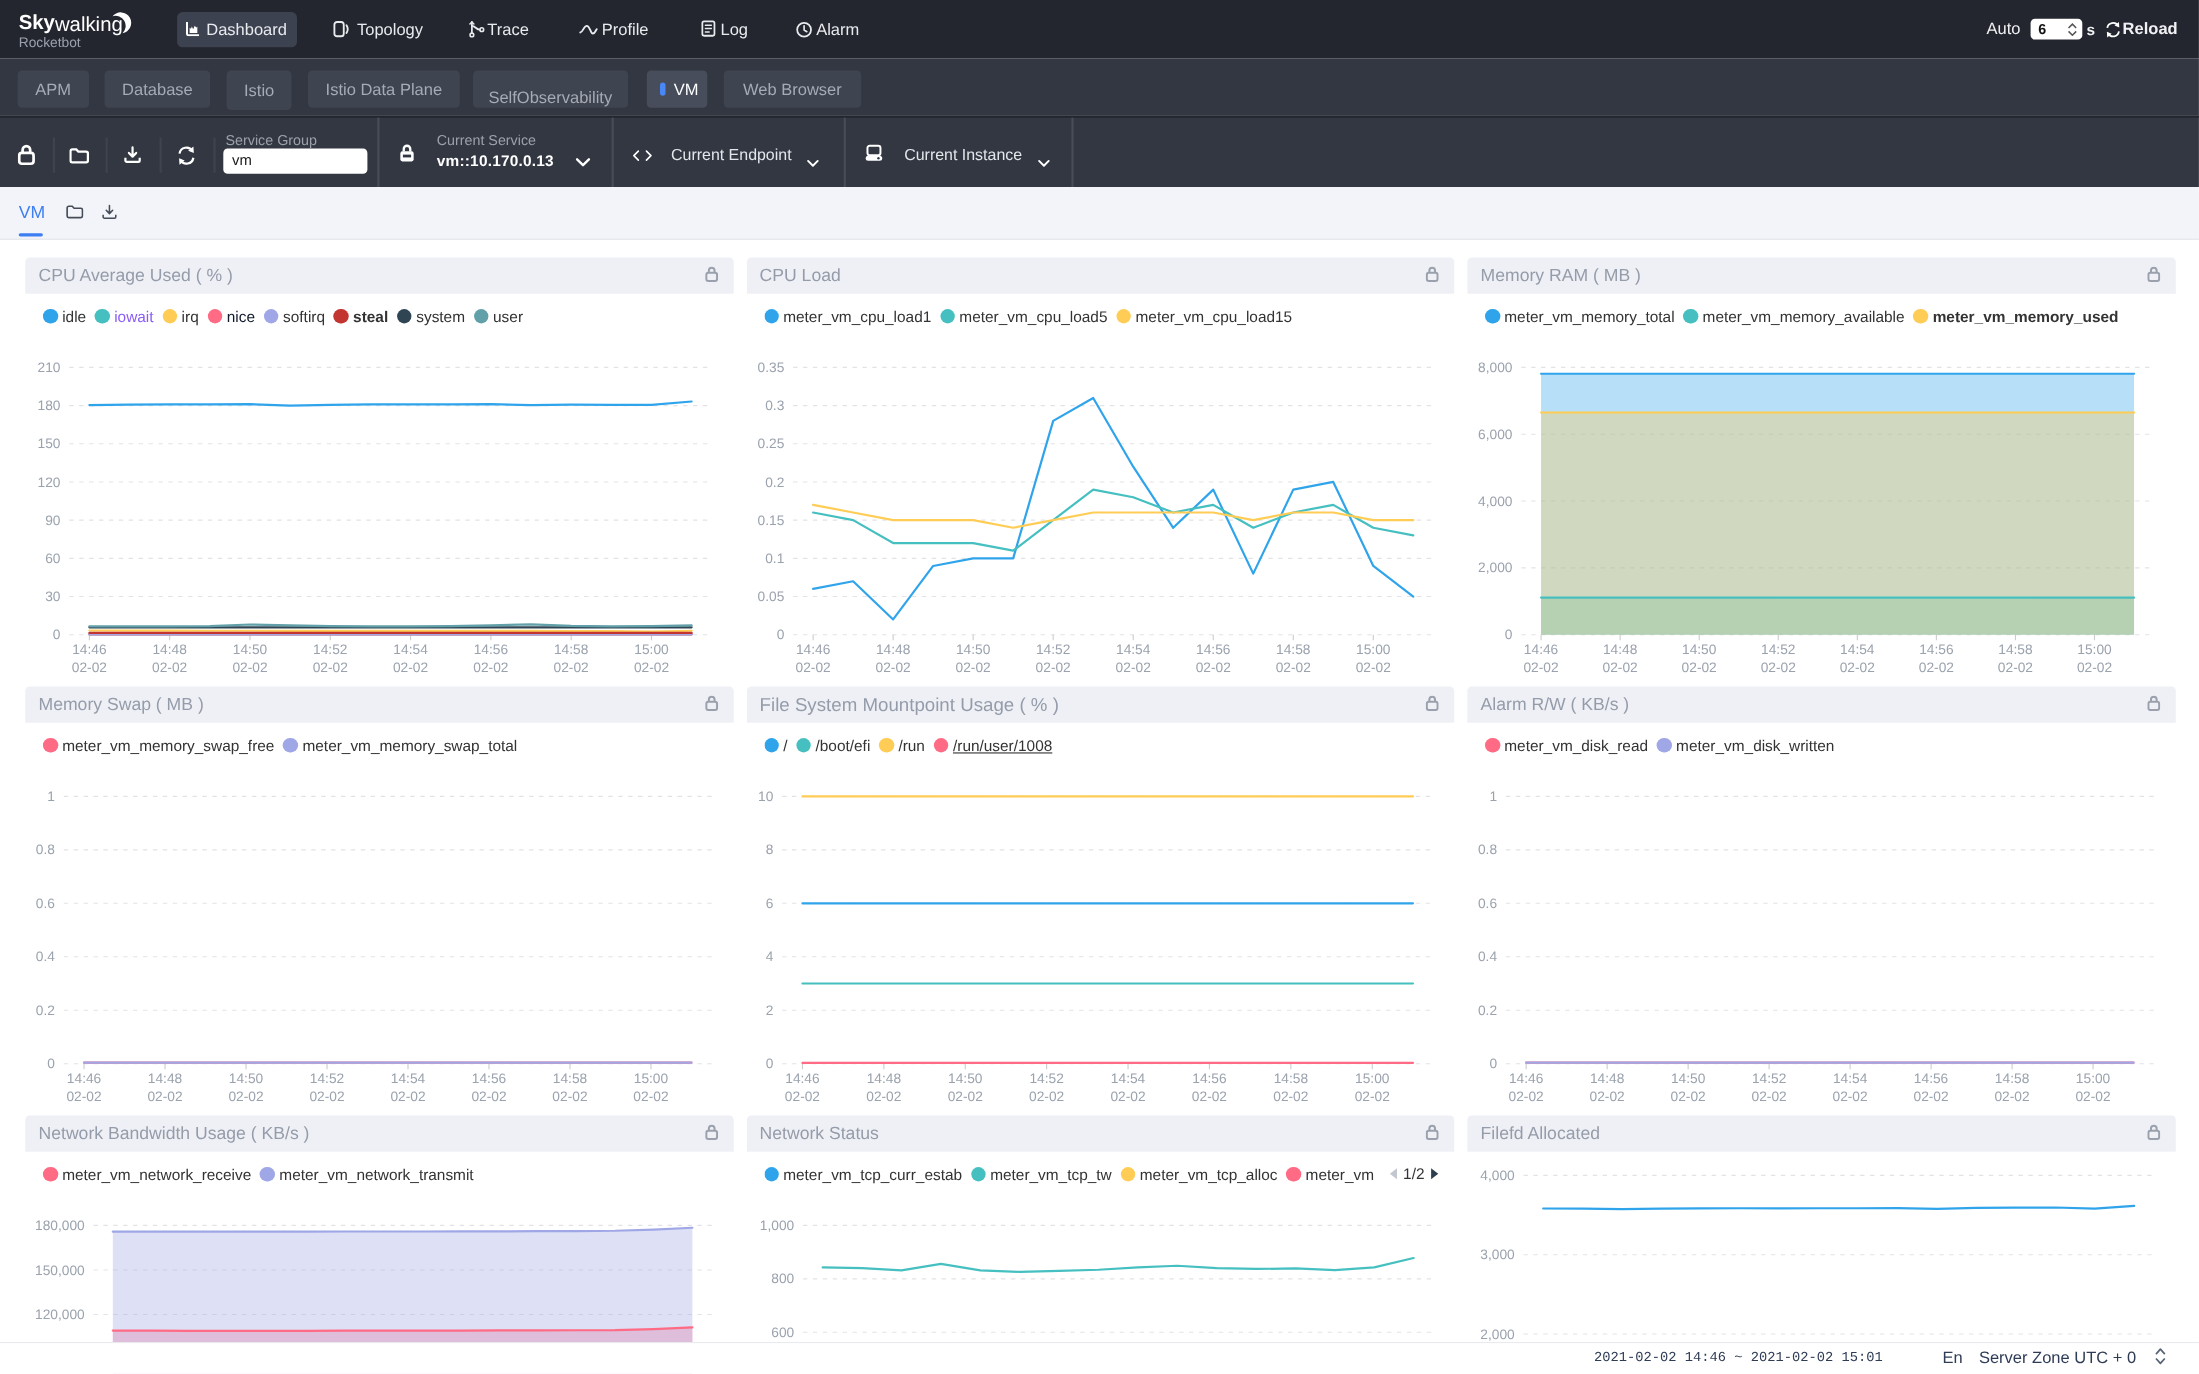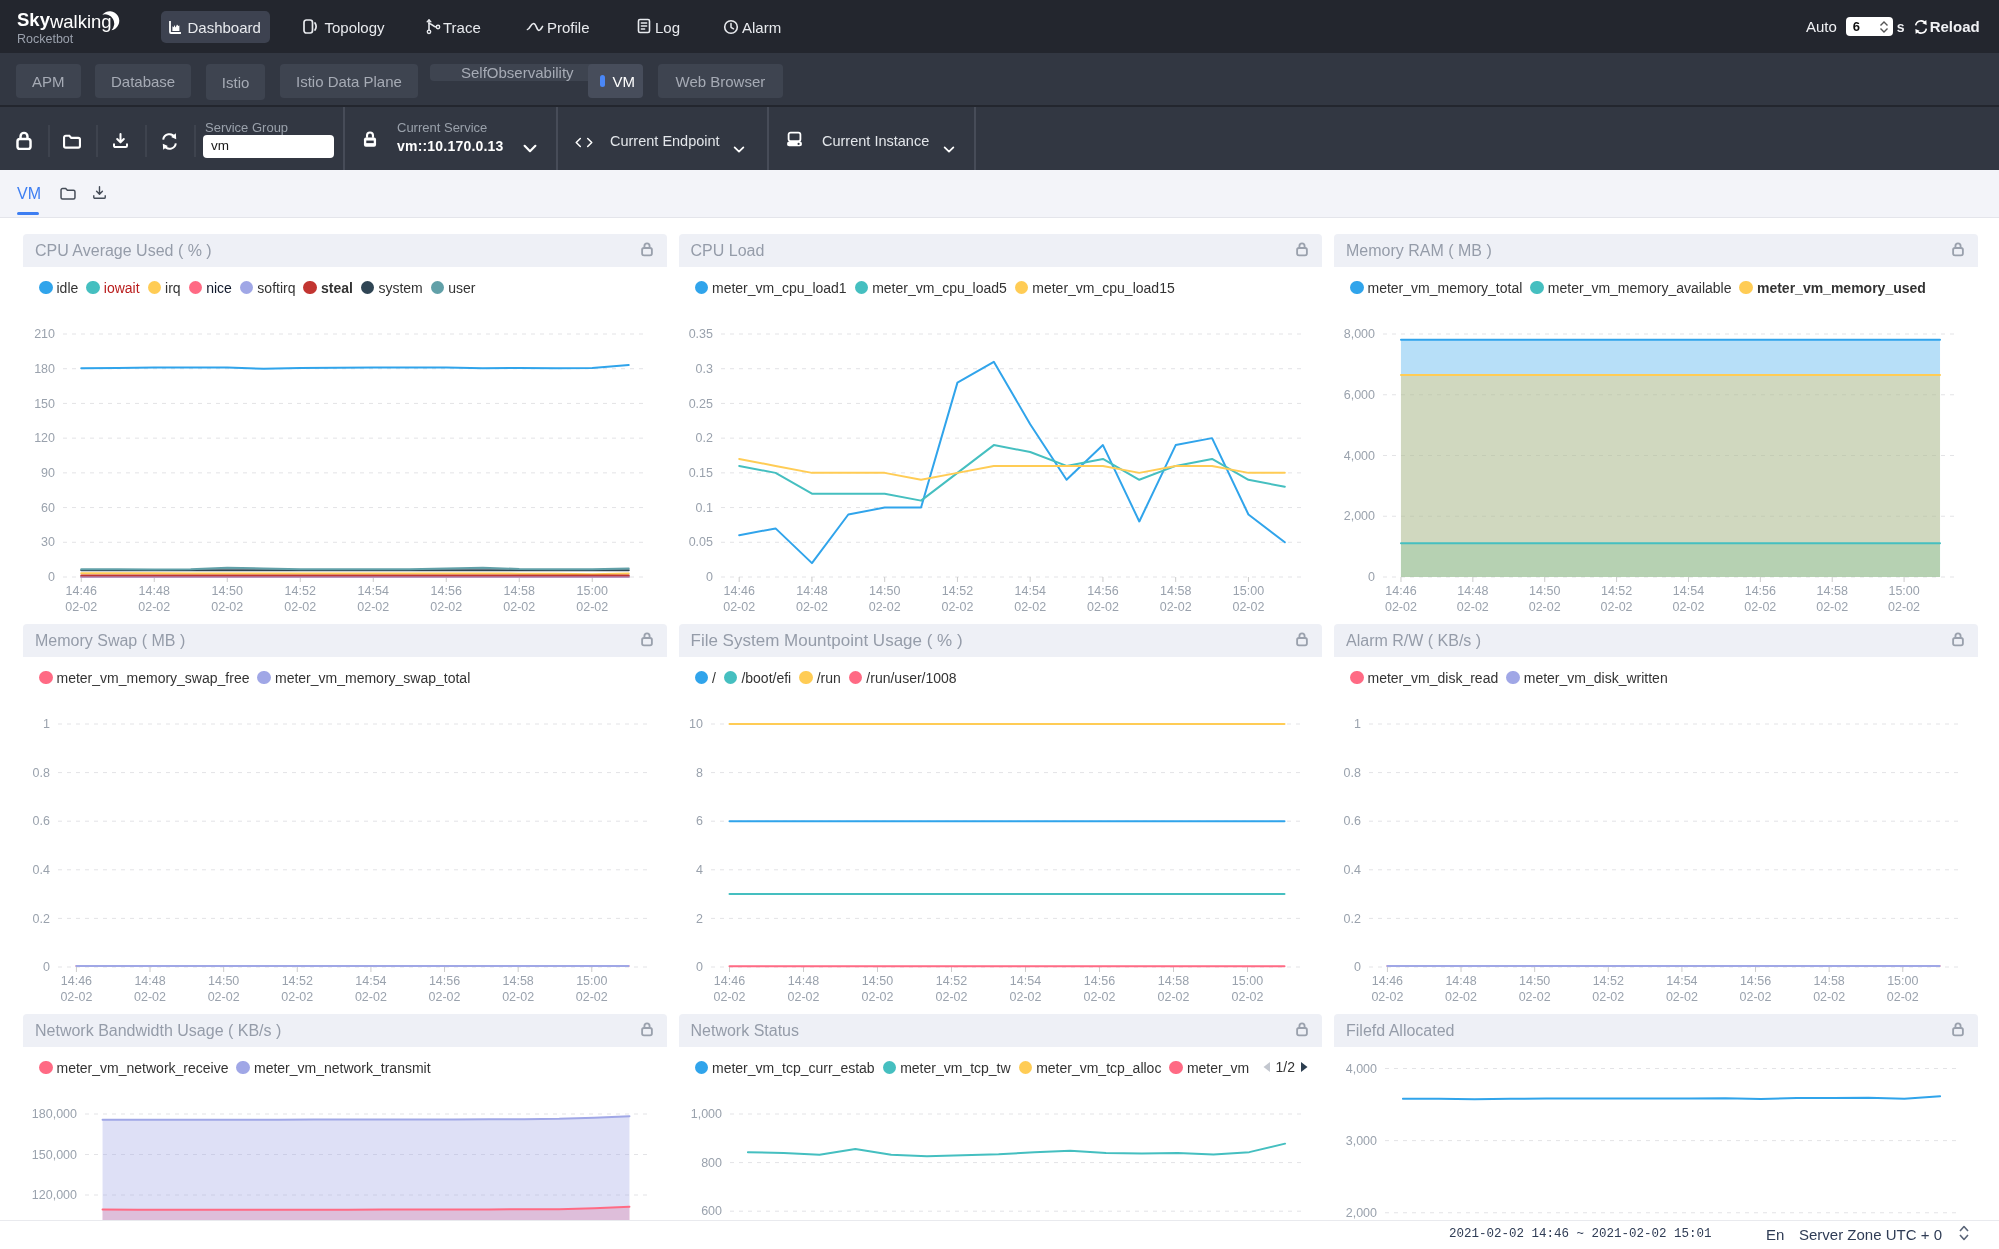--- a/index.html
+++ b/index.html
@@ -72,21 +72,21 @@
     </div>
     <div style="position:absolute;left:95px;top:11px;height:34px;background:#3e4450;border-radius:4px;display:flex;align-items:center;padding:0 16px;">
       <span style="font-size:15px;color:#a6abb5;">Database</span>
     </div>
     <div style="position:absolute;left:205.8px;top:11px;height:36px;background:#3e4450;border-radius:4px;display:flex;align-items:center;padding:0 16px;">
       <span style="font-size:15px;color:#a6abb5;">Istio</span>
     </div>
     <div style="position:absolute;left:280px;top:11px;height:34px;background:#3e4450;border-radius:4px;display:flex;align-items:center;padding:0 16px;">
       <span style="font-size:15px;color:#a6abb5;">Istio Data Plane</span>
     </div>
-    <div style="position:absolute;left:430px;top:11px;height:17px;background:#3e4450;border-radius:4px;display:flex;align-items:center;padding:0 31px;">
+    <div style="position:absolute;left:430px;top:11px;height:34px;background:#3e4450;border-radius:4px;display:flex;align-items:flex-end;padding:0 14px;">
       <span style="font-size:15px;color:#a6abb5;">SelfObservability</span>
     </div>
     <div style="position:absolute;left:587.5px;top:11px;height:34px;background:#474d5b;border-radius:4px;display:flex;align-items:center;padding:0 8px 0 12px;">
       <span style="width:5px;height:12px;border-radius:2.5px;background:#4a87f7;margin-right:8px;"></span>
       <span style="font-size:15px;color:#fff;">VM</span>
     </div>
     <div style="position:absolute;left:657.5px;top:11px;height:34px;background:#3e4450;border-radius:4px;display:flex;align-items:center;padding:0 18px;">
       <span style="font-size:15px;color:#a6abb5;">Web Browser</span>
     </div>
   </div>
@@ -217,21 +217,21 @@
         <polyline points="58.25,335.36 94.75,335.36 131.25,335.48 167.75,335.25 204.25,333.74 240.75,334.44 277.25,335.25 313.75,335.36 350.25,335.36 386.75,335.25 423.25,334.55 459.75,333.63 496.25,335.02 532.75,335.36 569.25,335.13 605.75,334.55" fill="none" stroke="#61a0a8" stroke-width="2" stroke-linejoin="round" stroke-linecap="round"></polyline>
       </svg>
     </div>
     <div style="position:absolute;left:16px;top:43.5px;width:617.5px;height:20px;display:flex;align-items:center;overflow:hidden;">
       <span style="display:inline-flex;align-items:center;margin-right:8px;">
         <span style="width:13.5px;height:13.5px;border-radius:50%;background:#30A4EB;margin-right:4px;flex:none;"></span>
         <span style="font-size:14px;color:#333;white-space:nowrap;">idle</span>
       </span>
       <span style="display:inline-flex;align-items:center;margin-right:8px;">
         <span style="width:13.5px;height:13.5px;border-radius:50%;background:#45BFC0;margin-right:4px;flex:none;"></span>
-        <span style="font-size:14px;color:#b91c1c;white-space:nowrap;">iowait</span>
+        <span style="font-size:14px;color:#8b5cf6;white-space:nowrap;">iowait</span>
       </span>
       <span style="display:inline-flex;align-items:center;margin-right:8px;">
         <span style="width:13.5px;height:13.5px;border-radius:50%;background:#FFCC55;margin-right:4px;flex:none;"></span>
         <span style="font-size:14px;color:#333;white-space:nowrap;">irq</span>
       </span>
       <span style="display:inline-flex;align-items:center;margin-right:8px;">
         <span style="width:13.5px;height:13.5px;border-radius:50%;background:#FF6A84;margin-right:4px;flex:none;"></span>
         <span style="font-size:14px;color:#0f172a;white-space:nowrap;">nice</span>
       </span>
       <span style="display:inline-flex;align-items:center;margin-right:8px;">
@@ -510,21 +510,21 @@
       <span style="display:inline-flex;align-items:center;margin-right:8px;">
         <span style="width:13.5px;height:13.5px;border-radius:50%;background:#45BFC0;margin-right:4px;flex:none;"></span>
         <span style="font-size:14px;color:#333;white-space:nowrap;">/boot/efi</span>
       </span>
       <span style="display:inline-flex;align-items:center;margin-right:8px;">
         <span style="width:13.5px;height:13.5px;border-radius:50%;background:#FFCC55;margin-right:4px;flex:none;"></span>
         <span style="font-size:14px;color:#333;white-space:nowrap;">/run</span>
       </span>
       <span style="display:inline-flex;align-items:center;margin-right:8px;">
         <span style="width:13.5px;height:13.5px;border-radius:50%;background:#FF6A84;margin-right:4px;flex:none;"></span>
-        <span style="font-size:14px;color:#333;white-space:nowrap;">/run/user/1008</span>
+        <span style="font-size:14px;color:#333;white-space:nowrap;text-decoration:underline;">/run/user/1008</span>
       </span>
     </div>
   </div>
 <div style="position:absolute;left:1334px;top:624px;width:643.5px;height:390px;">
     <div style="position:absolute;left:0;top:0;width:643.5px;height:33px;background:#eef0f6;border-radius:4px 4px 0 0;">
       <div style="position:absolute;left:12px;top:0;line-height:33px;font-size:16px;color:#959ca9;">Alarm R/W ( KB/s )</div>
       <div style="position:absolute;right:14px;top:8px;"><svg width="12" height="15" viewBox="0 0 13 16" fill="none">
           <rect x="1.2" y="6.4" width="10.6" height="8" rx="2" stroke="#9aa1ad" stroke-width="2"></rect>
           <path d="M3.7 6.4 V4.2 a2.8 2.8 0 0 1 5.6 0 V6.4" stroke="#9aa1ad" stroke-width="2"></path>
         </svg></div>

